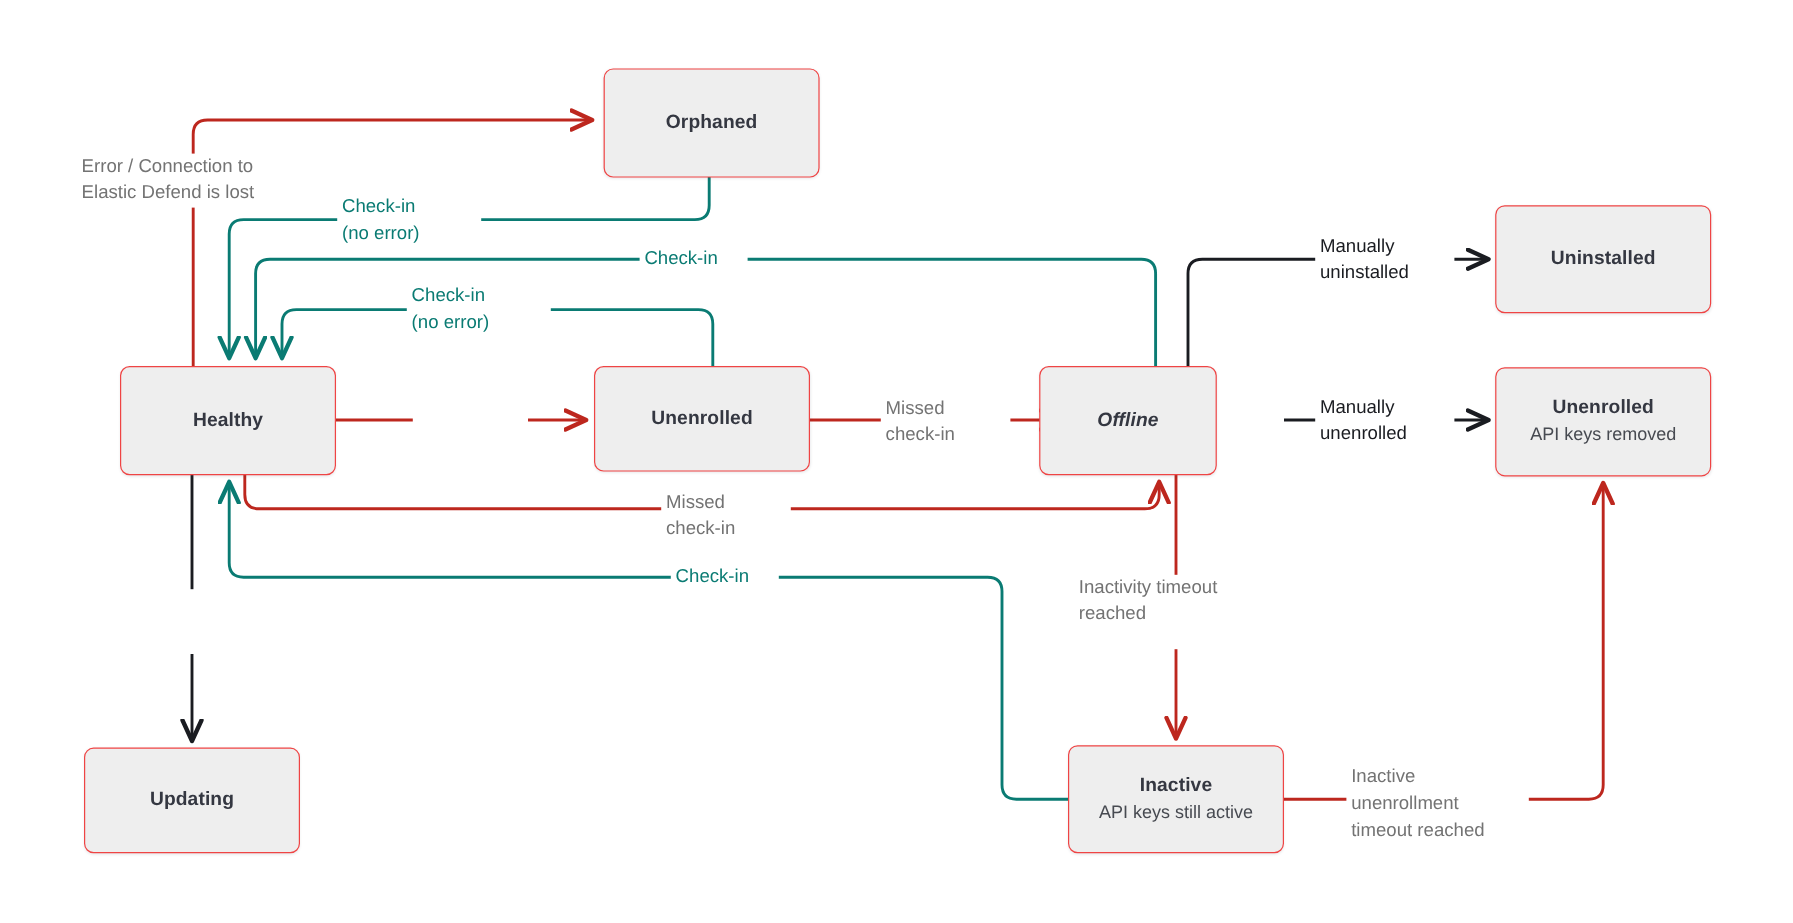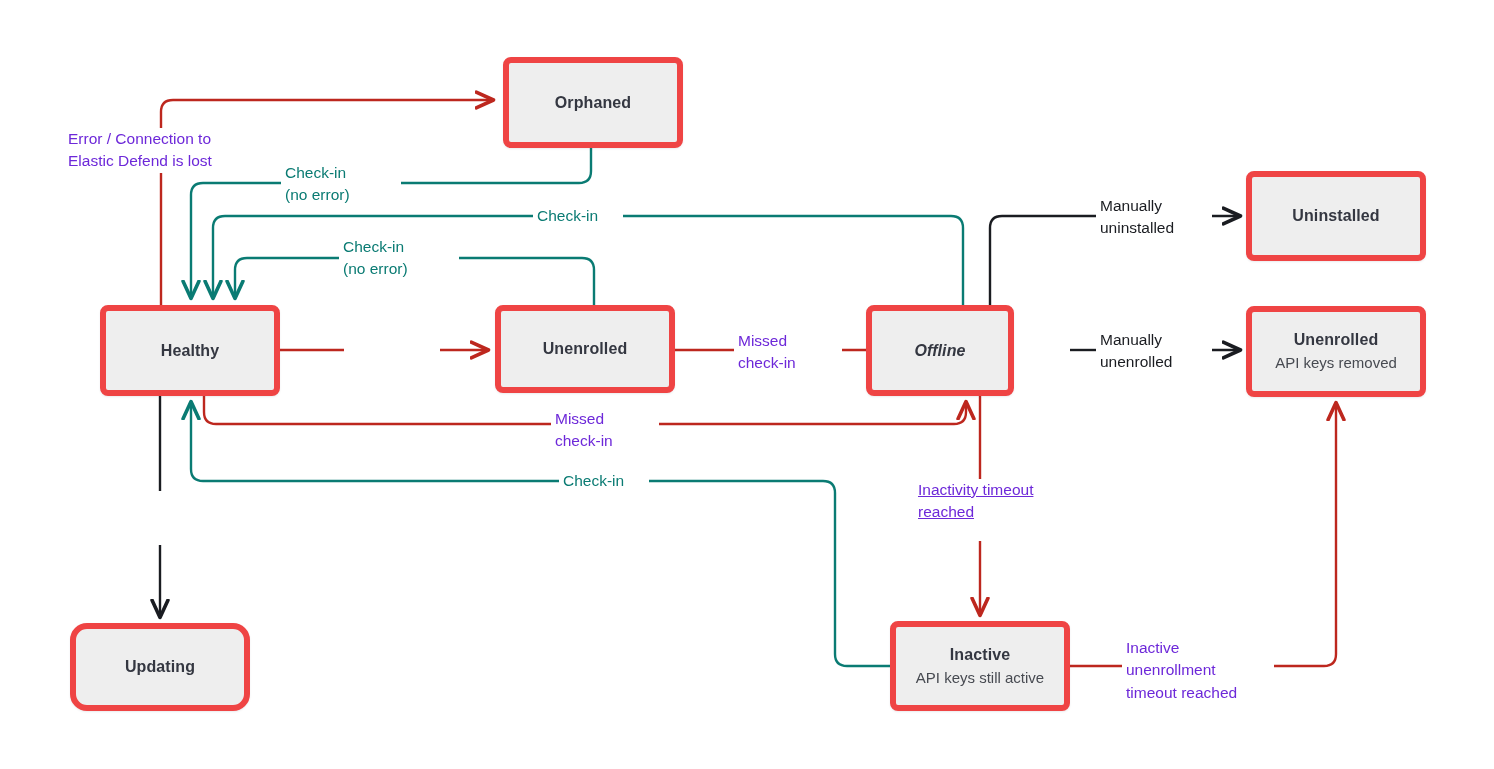--- a/index.html
+++ b/index.html
@@ -23,21 +23,21 @@
     position: absolute;
     left: 0;
     top: 0;
     width: 1494px;
     height: 769px;
   }
   .node {
     position: absolute;
     box-sizing: border-box;
     background: #eeeeee;
-    border: 6px solid #ef4444;
+    border: 1px solid #ef4444;
     border-radius: 8px;
     box-shadow: 0 1px 2px rgba(60,72,88,0.10);
     display: flex;
     flex-direction: column;
     align-items: center;
     justify-content: center;
     text-align: center;
   }
   .node-title {
     font-size: 16px;
@@ -54,21 +54,21 @@
     margin-top: 5px;
   }
   .edge-label {
     position: absolute;
     font-size: 15.5px;
     line-height: 1.45;
     white-space: pre-line;
     background: #ffffff;
     padding: 0 4px;
   }
-  .lbl-red   { color: #6d28d9; }
+  .lbl-red   { color: #737373; }
   .lbl-teal  { color: #0a7b73; }
   .lbl-black { color: #1a1c21; }
   .lbl-left  { text-align: left; }
 </style>
 </head>
 <body>
 
 <div id="diagram-root">
 
   <svg class="edge-layer" viewBox="0 0 1494 769" xmlns="http://www.w3.org/2000/svg">
@@ -139,21 +139,21 @@
 
   <div class="node" style="left:1246px; top:171px; width:180px; height:90px;">
     <div class="node-title">Uninstalled</div>
   </div>
 
   <div class="node" style="left:1246px; top:306px; width:180px; height:91px;">
     <div class="node-title">Unenrolled</div>
     <div class="node-sub">API keys removed</div>
   </div>
 
-  <div class="node" style="left:70px; top:623px; width:180px; height:88px;border-radius:17px;">
+  <div class="node" style="left:70px; top:623px; width:180px; height:88px;">
     <div class="node-title">Updating</div>
   </div>
 
   <div class="node" style="left:890px; top:621px; width:180px; height:90px;">
     <div class="node-title">Inactive</div>
     <div class="node-sub">API keys still active</div>
   </div>
 
   <div class="edge-label lbl-red lbl-left" style="left:64px; top:128px; width:230px;">Error / Connection to
 Elastic Defend is lost</div>
@@ -174,21 +174,21 @@
 check-in</div>
 
   <div class="edge-label lbl-teal" style="left:559px; top:470px; width:82px;">Check-in</div>
 
   <div class="edge-label lbl-black" style="left:1096px; top:195px; width:108px;">Manually
 uninstalled</div>
 
   <div class="edge-label lbl-black" style="left:1096px; top:329px; width:108px;">Manually
 unenrolled</div>
 
-  <div class="edge-label lbl-red" style="left:914px; top:479px; width:180px;text-decoration:underline;">Inactivity timeout
+  <div class="edge-label lbl-red" style="left:895px; top:479px; width:180px;">Inactivity timeout
 reached</div>
 
 
   <div class="edge-label lbl-red" style="left:1122px; top:637px; width:144px;">Inactive
 unenrollment
 timeout reached</div>
 
 </div>
 
 </body></html>

